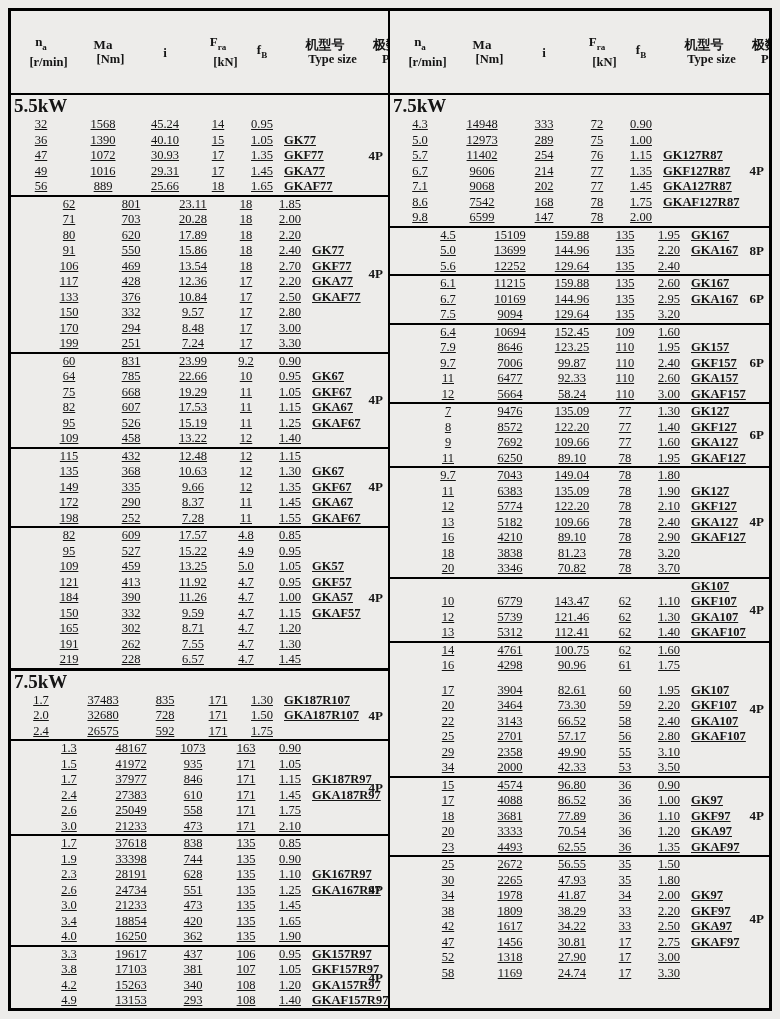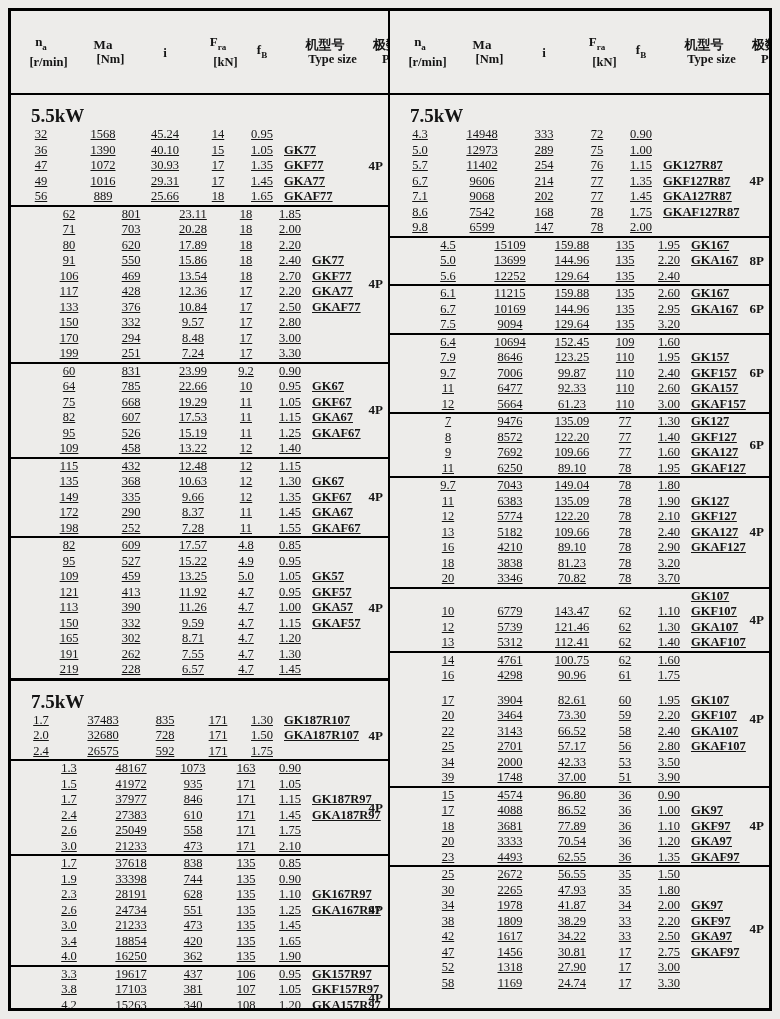--- a/index.html
+++ b/index.html
@@ -13,21 +13,21 @@
 
   .thead { flex:0 0 84px; border-bottom:2px solid #000;
            display:grid; grid-template-columns:60px 64px 60px 46px 42px 84px 1fr;
            align-items:center; }
   .hcell { text-align:center; font-weight:bold; font-size:13px; line-height:15px; white-space:nowrap; }
   .hcell sub { font-size:9px; }
   .h-unit { font-size:12.5px;margin-left:15px; }
 
   .section { }
   .section + .section { border-top:3px solid #000; }
-  .section-title { font-weight:bold; font-size:19px; line-height:22px; height:22px; padding-left:20px;margin-top:10px; }
+  .section-title { font-weight:bold; font-size:19px; line-height:22px; height:22px; padding-left:3px; }
 
   .group { position:relative;text-decoration:underline; }
   .group + .group { border-top:2px solid #000;padding-left:28px; }
 
   .row { display:grid; grid-template-columns:60px 64px 60px 46px 42px 84px 1fr;
          height:15.5px; line-height:15.5px; font-size:12.5px; }
   .cell { text-align:center; white-space:nowrap; }
   .cell.type { text-align:left; font-weight:bold; padding-left:1px; }
   .pole-label { position:absolute; right:5px; top:50%; transform:translateY(-50%);
                 font-weight:bold; font-size:13px; }
@@ -316,21 +316,21 @@
             </div>
             <div class="row">
               <div class="cell">121</div>
               <div class="cell">413</div>
               <div class="cell">11.92</div>
               <div class="cell">4.7</div>
               <div class="cell">0.95</div>
               <div class="cell type">GKF57</div>
             </div>
             <div class="row">
-              <div class="cell">113</div>
+              <div class="cell">184</div>
               <div class="cell">390</div>
               <div class="cell">11.26</div>
               <div class="cell">4.7</div>
               <div class="cell">1.00</div>
               <div class="cell type">GKA57</div>
             </div>
             <div class="row">
               <div class="cell">150</div>
               <div class="cell">332</div>
               <div class="cell">9.59</div>
@@ -714,21 +714,21 @@
               <div class="cell">11</div>
               <div class="cell">6477</div>
               <div class="cell">92.33</div>
               <div class="cell">110</div>
               <div class="cell">2.60</div>
               <div class="cell type">GKA157</div>
             </div>
             <div class="row">
               <div class="cell">12</div>
               <div class="cell">5664</div>
-              <div class="cell">61.23</div>
+              <div class="cell">58.24</div>
               <div class="cell">110</div>
               <div class="cell">3.00</div>
               <div class="cell type">GKAF157</div>
             </div>
             <span class="pole-label">6P</span>
           </div>
           <div class="group">
             <div class="row">
               <div class="cell">7</div>
               <div class="cell">9476</div>
@@ -901,33 +901,33 @@
             </div>
             <div class="row">
               <div class="cell">25</div>
               <div class="cell">2701</div>
               <div class="cell">57.17</div>
               <div class="cell">56</div>
               <div class="cell">2.80</div>
               <div class="cell type">GKAF107</div>
             </div>
             <div class="row">
+              <div class="cell">29</div>
+              <div class="cell">2358</div>
+              <div class="cell">49.90</div>
+              <div class="cell">55</div>
+              <div class="cell">3.10</div>
+              <div class="cell type"></div>
+            </div>
+            <div class="row">
               <div class="cell">34</div>
               <div class="cell">2000</div>
               <div class="cell">42.33</div>
               <div class="cell">53</div>
               <div class="cell">3.50</div>
-              <div class="cell type"></div>
-            </div>
-            <div class="row">
-              <div class="cell">39</div>
-              <div class="cell">1748</div>
-              <div class="cell">37.00</div>
-              <div class="cell">51</div>
-              <div class="cell">3.90</div>
               <div class="cell type"></div>
             </div>
             <span class="pole-label">4P</span>
           </div>
           <div class="group">
             <div class="row">
               <div class="cell">15</div>
               <div class="cell">4574</div>
               <div class="cell">96.80</div>
               <div class="cell">36</div>

